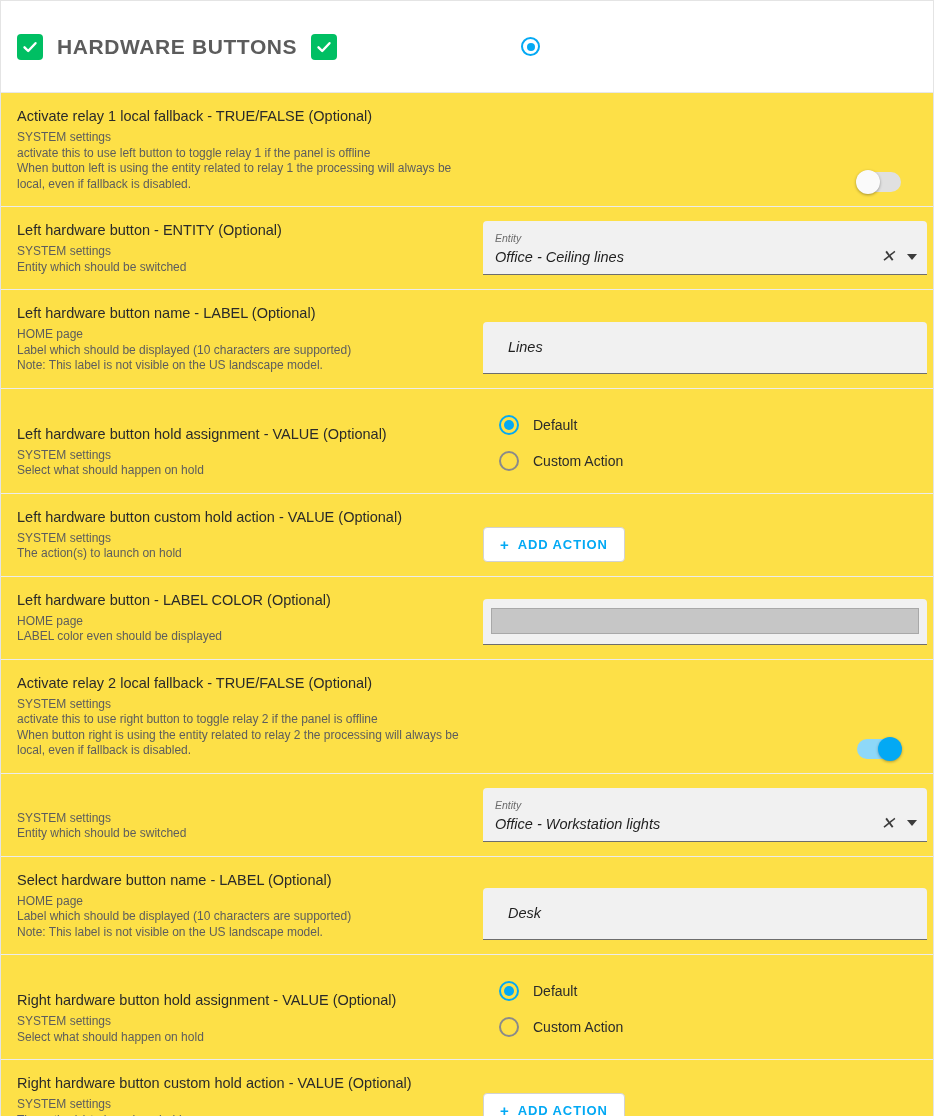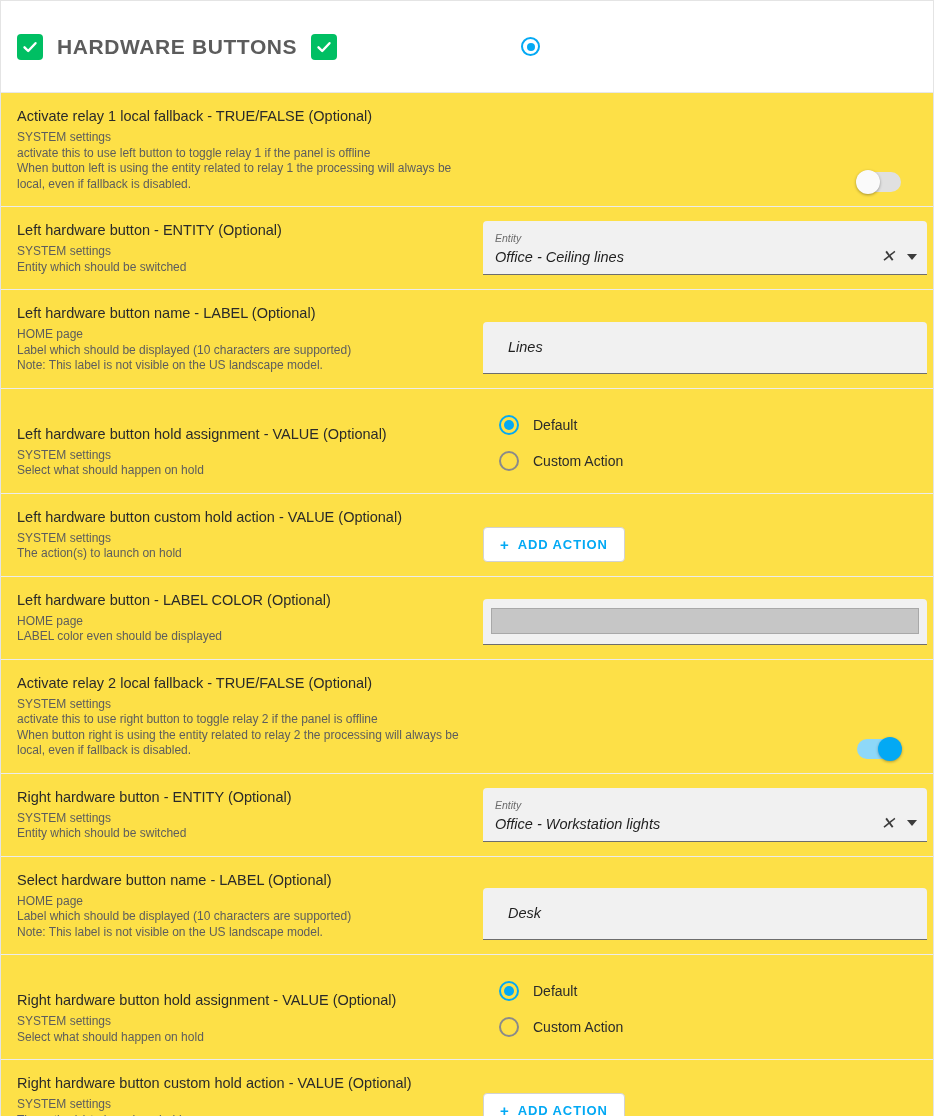--- a/index.html
+++ b/index.html
@@ -385,21 +385,20 @@
       <div class="toggle-wrap">
         <div class="toggle on">
             <span class="knob"></span>
           </div>
       </div>
     </div>
   </div>
 
   <div class="row">
     <div class="left">
-      <div class="title">Right hardware button - ENTITY (Optional)</div>
       <div class="sub">SYSTEM settings</div>
       <div class="sub">Entity which should be switched</div>
     </div>
     <div class="right">
       <div class="field">
         <div class="fcol">
           <div class="flabel">Entity</div>
           <div class="fvalue">Office - Workstation lights</div>
         </div>
         <div class="ficons">

